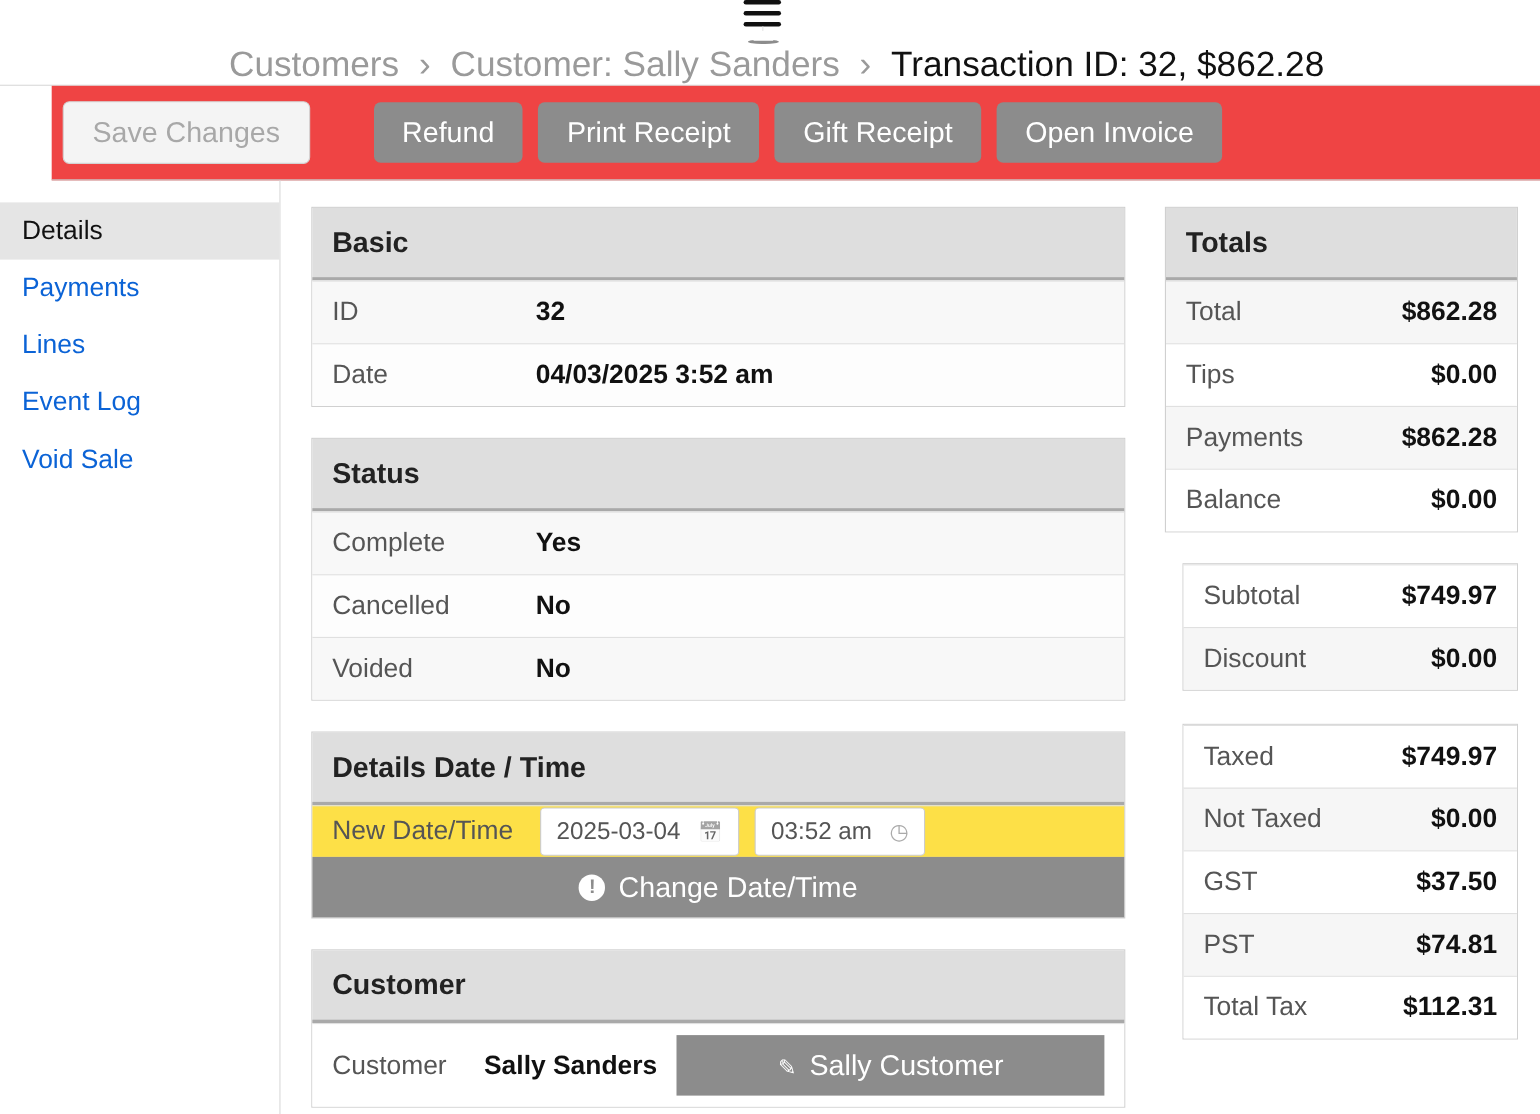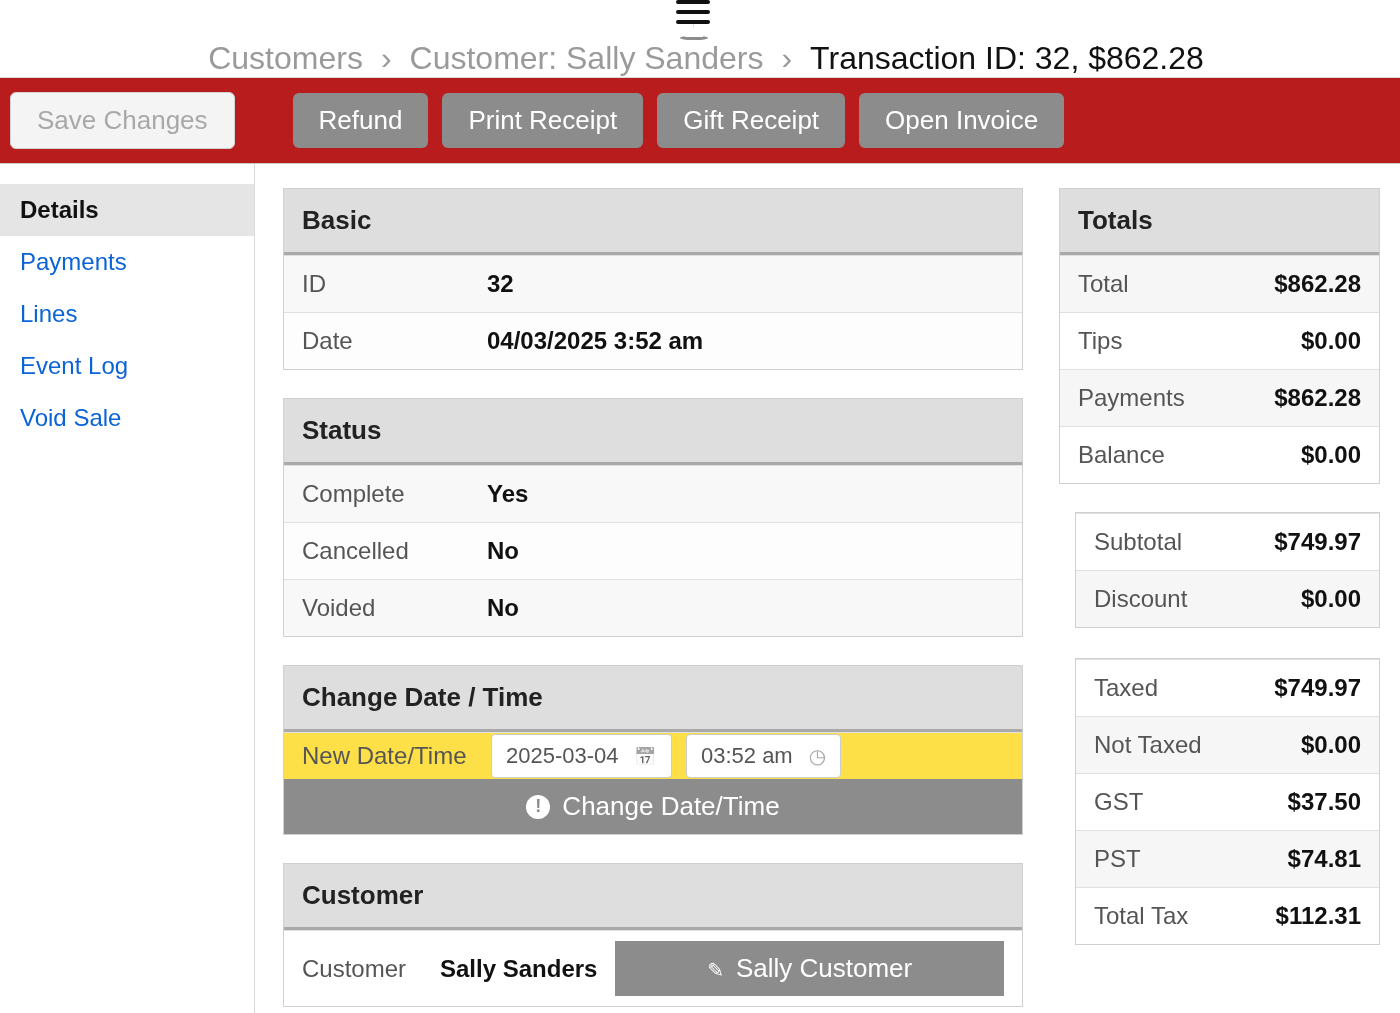--- a/index.html
+++ b/index.html
@@ -76,26 +76,27 @@
     font-size: 32px;
     font-weight: 500;
     gap: 18px;
   }
   .breadcrumb .bc-link { color: #9a9a9a; cursor: pointer; }
   .breadcrumb .bc-sep  { color: #9a9a9a; }
   .breadcrumb .bc-current { color: #111; }
 
   
   .actionbar {
-    background: #b91c1c;
+    background: #ef4444;
     border-bottom: 1px solid #c9c9c9;
     padding: 14px 10px;
     display: flex;
     gap: 14px;
     align-items: center;
+    margin-left: 47px;
   }
   .btn {
     border: none;
     border-radius: 6px;
     padding: 12px 26px;
     font-size: 26px;
     font-weight: 500;
     cursor: pointer;
     color: #fff;
     background: #8c8c8c;
@@ -119,21 +120,21 @@
   }
   .sidebar .side-item {
     font-size: 24px;
     padding: 12px 20px;
     cursor: pointer;
     color: #0b63d6;
   }
   .sidebar .side-item.active {
     background: #e5e5e5;
     color: #111;
-    font-weight: 700;
+    font-weight: 400;
   }
 
   .main {
     flex: 1;
     display: flex;
     gap: 36px;
     padding: 24px 20px 0 28px;
   }
   .center-col { width: 740px; }
   .right-col  { flex: 1; }
@@ -317,21 +318,21 @@
           <span class="label">Cancelled</span>
           <span class="value">No</span>
         </div>
         <div class="row">
           <span class="label">Voided</span>
           <span class="value">No</span>
         </div>
       </div>
 
       <div class="panel">
-        <div class="panel-head">Change Date / Time</div>
+        <div class="panel-head">Details Date / Time</div>
         <div class="dt-row">
           <span class="label" style="width:175px;color:#555">New Date/Time</span>
           <div class="dt-input">
             <span>2025-03-04</span>
             <span class="glyph-cal"></span>
           </div>
           <div class="dt-input">
             <span>03:52 am</span>
             <span class="glyph-clk"></span>
           </div>

